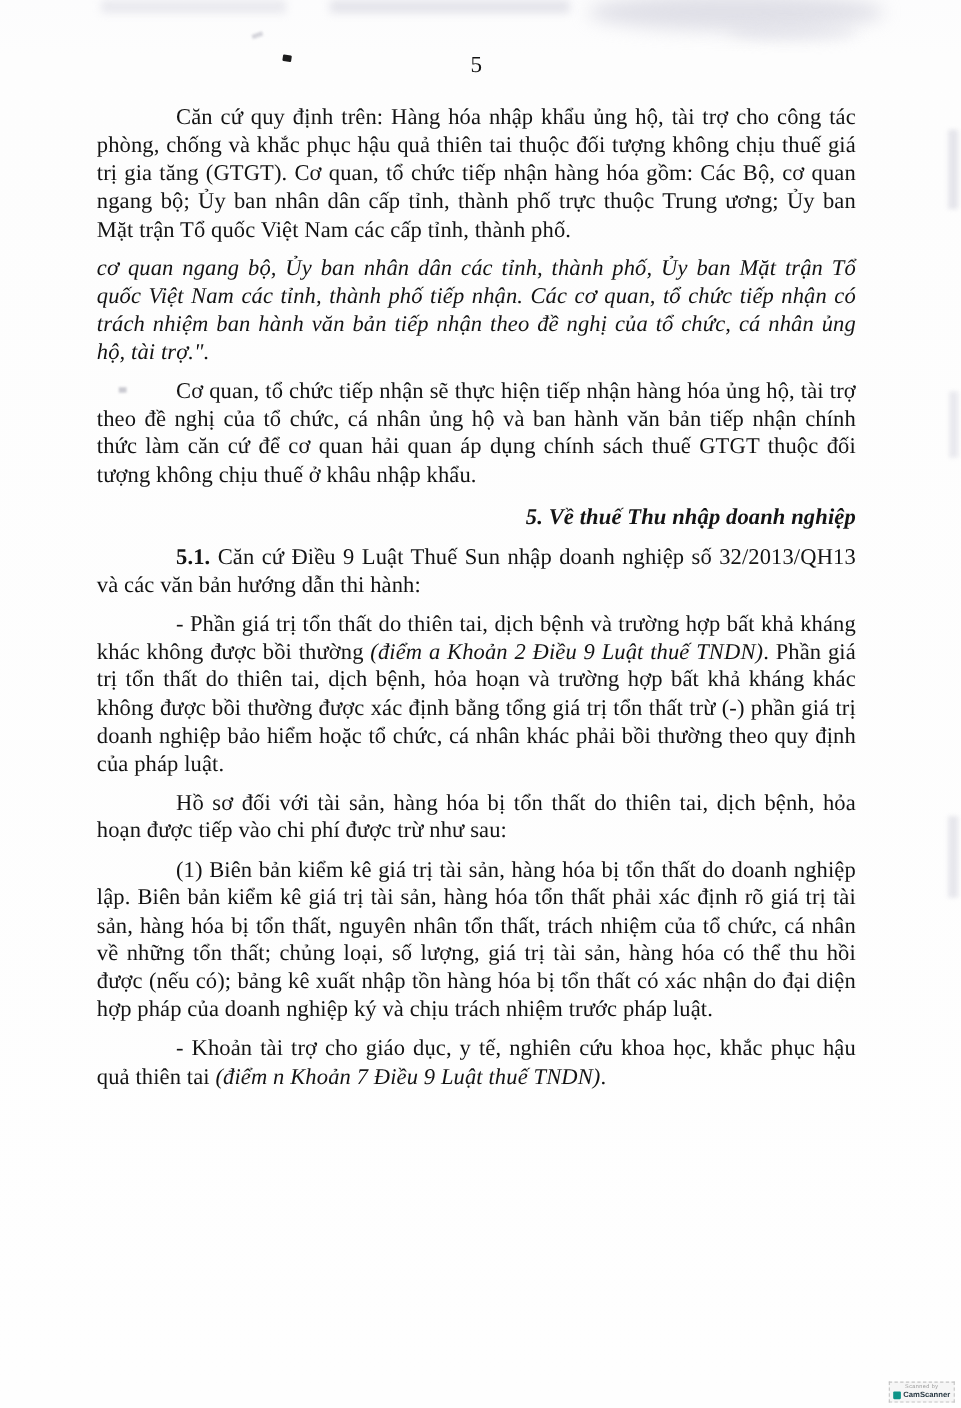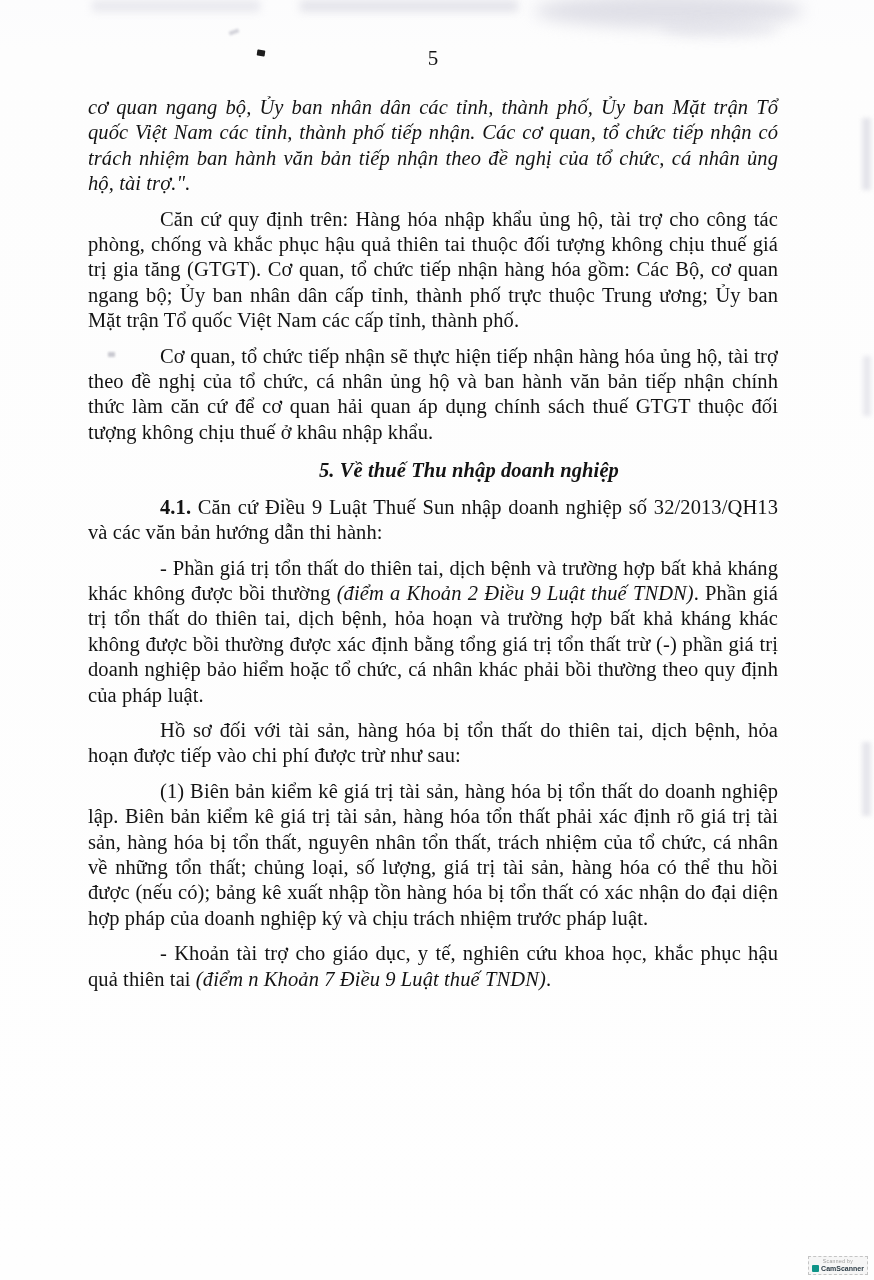--- a/index.html
+++ b/index.html
@@ -36,21 +36,21 @@
     text-align: justify;
     text-indent: 72px;
     letter-spacing: 0.1px;
   }
   .para.noindent { text-indent: 0; }
   .italic { font-style: italic; }
   .bold { font-weight: bold; }
   .heading {
     font-weight: bold;
     font-style: italic;
-    text-align: center;
+    text-align: right;
     margin-top: 13px;
     margin-bottom: 11px;
   }
   
   .artifact { position: absolute; pointer-events: none; }
   .smudge-a { left: 92px;  top: 0; width: 168px; height: 12px; background: #cdcdd9; opacity: .40; filter: blur(4px); }
   .smudge-b { left: 300px; top: 0; width: 218px; height: 12px; background: #c7c7d4; opacity: .45; filter: blur(4px); }
   .smudge-c { left: 534px; top: -6px; width: 270px; height: 34px; background: #c9c9d6; opacity: .55; filter: blur(8px); border-radius: 50%; }
   .smudge-d { left: 660px; top: 22px; width: 120px; height: 16px; background: #d4d4df; opacity: .40; filter: blur(6px); border-radius: 50%; }
   .speck-a  { left: 257px; top: 50px; width: 8px; height: 6px; background: #1d1d1d; border-radius: 1px; transform: rotate(8deg); }
@@ -88,29 +88,29 @@
   <div class="artifact speck-b"></div>
   <div class="artifact speck-c"></div>
   <div class="artifact edge-a"></div>
   <div class="artifact edge-b"></div>
   <div class="artifact edge-c"></div>
 
   <div class="content">
 
     <div class="page-number">5</div>
 
+    <p class="para"><span>Căn cứ quy định trên: Hàng hóa nhập khẩu ủng hộ, tài trợ cho công tác phòng, chống và khắc phục hậu quả thiên tai thuộc đối tượng không chịu thuế giá trị gia tăng (GTGT). Cơ quan, tổ chức tiếp nhận hàng hóa gồm: Các Bộ, cơ quan ngang bộ; Ủy ban nhân dân cấp tỉnh, thành phố trực thuộc Trung ương; Ủy ban Mặt trận Tổ quốc Việt Nam các cấp tỉnh, thành phố.</span></p>
+
     <p class="para italic noindent"><span>cơ quan ngang bộ, Ủy ban nhân dân các tỉnh, thành phố, Ủy ban Mặt trận Tổ quốc Việt Nam các tỉnh, thành phố tiếp nhận. Các cơ quan, tổ chức tiếp nhận có trách nhiệm ban hành văn bản tiếp nhận theo đề nghị của tổ chức, cá nhân ủng hộ, tài trợ.".</span></p>
-
-    <p class="para"><span>Căn cứ quy định trên: Hàng hóa nhập khẩu ủng hộ, tài trợ cho công tác phòng, chống và khắc phục hậu quả thiên tai thuộc đối tượng không chịu thuế giá trị gia tăng (GTGT). Cơ quan, tổ chức tiếp nhận hàng hóa gồm: Các Bộ, cơ quan ngang bộ; Ủy ban nhân dân cấp tỉnh, thành phố trực thuộc Trung ương; Ủy ban Mặt trận Tổ quốc Việt Nam các cấp tỉnh, thành phố.</span></p>
 
     <p class="para"><span>Cơ quan, tổ chức tiếp nhận sẽ thực hiện tiếp nhận hàng hóa ủng hộ, tài trợ theo đề nghị của tổ chức, cá nhân ủng hộ và ban hành văn bản tiếp nhận chính thức làm căn cứ để cơ quan hải quan áp dụng chính sách thuế GTGT thuộc đối tượng không chịu thuế ở khâu nhập khẩu.</span></p>
 
     <p class="para heading"><span>5. Về thuế Thu nhập doanh nghiệp</span></p>
 
-    <p class="para"><span class="bold">4.1.</span><span> Căn cứ Điều 9 Luật Thuế Sun nhập doanh nghiệp số 32/2013/QH13 và các văn bản hướng dẫn thi hành:</span></p>
+    <p class="para"><span class="bold">5.1.</span><span> Căn cứ Điều 9 Luật Thuế Sun nhập doanh nghiệp số 32/2013/QH13 và các văn bản hướng dẫn thi hành:</span></p>
 
 
     <p class="para"><span>- Phần giá trị tổn thất do thiên tai, dịch bệnh và trường hợp bất khả kháng khác không được bồi thường </span><span class="italic">(điểm a Khoản 2 Điều 9 Luật thuế TNDN)</span><span>. Phần giá trị tổn thất do thiên tai, dịch bệnh, hỏa hoạn và trường hợp bất khả kháng khác không được bồi thường được xác định bằng tổng giá trị tổn thất trừ (-) phần giá trị doanh nghiệp bảo hiểm hoặc tổ chức, cá nhân khác phải bồi thường theo quy định của pháp luật.</span></p>
 
     <p class="para"><span>Hồ sơ đối với tài sản, hàng hóa bị tổn thất do thiên tai, dịch bệnh, hỏa hoạn được tiếp vào chi phí được trừ như sau:</span></p>
 
     <p class="para"><span>(1) Biên bản kiểm kê giá trị tài sản, hàng hóa bị tổn thất do doanh nghiệp lập. Biên bản kiểm kê giá trị tài sản, hàng hóa tổn thất phải xác định rõ giá trị tài sản, hàng hóa bị tổn thất, nguyên nhân tổn thất, trách nhiệm của tổ chức, cá nhân về những tổn thất; chủng loại, số lượng, giá trị tài sản, hàng hóa có thể thu hồi được (nếu có); bảng kê xuất nhập tồn hàng hóa bị tổn thất có xác nhận do đại diện hợp pháp của doanh nghiệp ký và chịu trách nhiệm trước pháp luật.</span></p>
 
 
 

